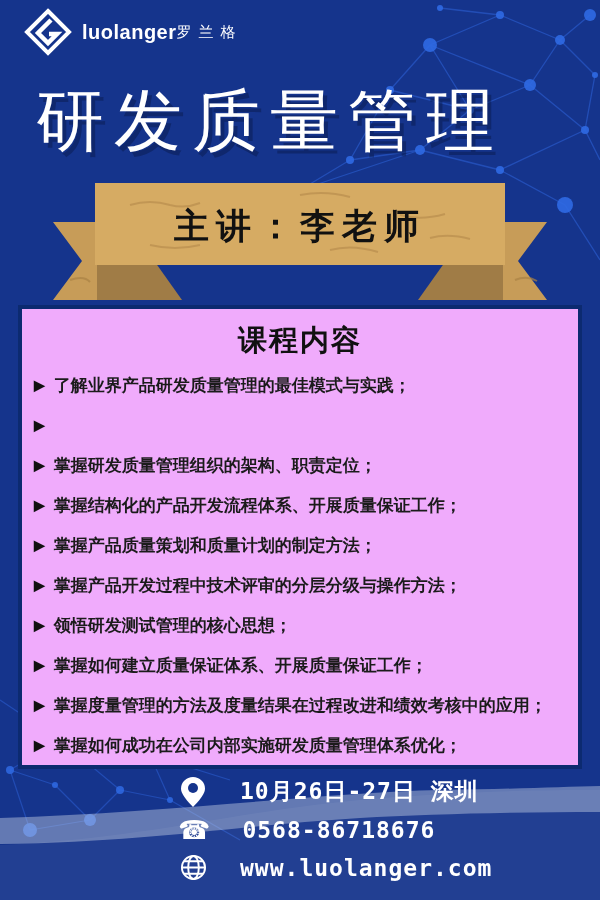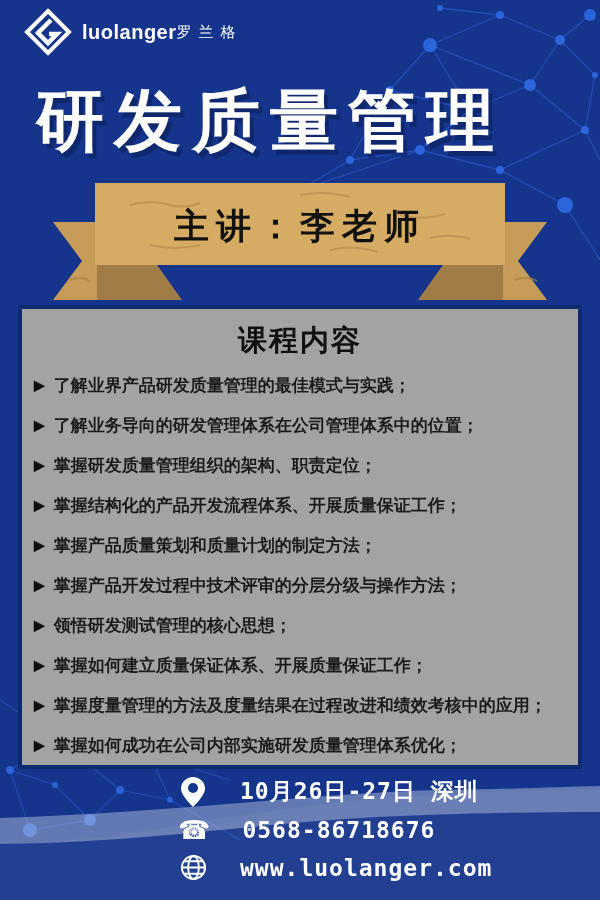--- a/index.html
+++ b/index.html
@@ -13,35 +13,35 @@
   
   .wave{position:absolute;left:0;top:0;width:600px;height:900px;z-index:1;}
   
   .logo{position:absolute;left:24px;top:8px;display:flex;align-items:center;gap:10px;z-index:5;}
   .logo-txt{display:flex;flex-direction:row;line-height:1.05;}
   .logo-en{color:#fff;font-weight:bold;font-size:20px;letter-spacing:.5px;}
   .logo-cn{color:#fff;font-size:15px;letter-spacing:7px;margin-top:2px;}
   
   .title{
     position:absolute;left:0;top:76px;width:540px;text-align:center;z-index:5;
-    color:#fff;font-size:68px;font-weight:700;letter-spacing:10px;
+    color:#fff;font-size:68px;font-weight:400;letter-spacing:10px;
     text-shadow:4px 5px 0 rgba(8,24,72,.45);
     white-space:nowrap;
   }
   
   .ribbon-svg{position:absolute;left:0;top:0;width:600px;height:900px;z-index:4;}
   .ribbon-label{
     position:absolute;left:95px;top:190px;width:410px;height:72px;z-index:6;
     display:flex;align-items:center;justify-content:center;
     color:#111;font-size:35px;font-weight:900;letter-spacing:7px;white-space:nowrap;
   }
   
   .card{
     position:absolute;left:18px;top:305px;width:564px;height:464px;z-index:5;
-    background:#a3a3a3;border:4px solid #0c2a70;box-sizing:border-box;
+    background:#f0abfc;border:4px solid #0c2a70;box-sizing:border-box;
     padding:10px 12px 0 12px;
   }
   .card h2{
     margin:2px 0 14px 0;text-align:center;
     font-size:29px;font-weight:900;color:#111;letter-spacing:2px;
   }
   .card ul{list-style:none;margin:0;padding:0;}
   .card li{
     display:flex;align-items:flex-start;gap:9px;
     margin-bottom:19px;line-height:21px;
@@ -141,21 +141,20 @@
 
 <div class="card">
   <h2>课程内容</h2>
   <ul>
     <li>
         <span class="tri">▶</span>
         <span>了解业界产品研发质量管理的最佳模式与实践；</span>
       </li>
     <li>
         <span class="tri">▶</span>
-        <span>了解业务导向的研发管理体系在公司管理体系中的位置；</span>
       </li>
     <li>
         <span class="tri">▶</span>
         <span>掌握研发质量管理组织的架构、职责定位；</span>
       </li>
     <li>
         <span class="tri">▶</span>
         <span>掌握结构化的产品开发流程体系、开展质量保证工作；</span>
       </li>
     <li>

